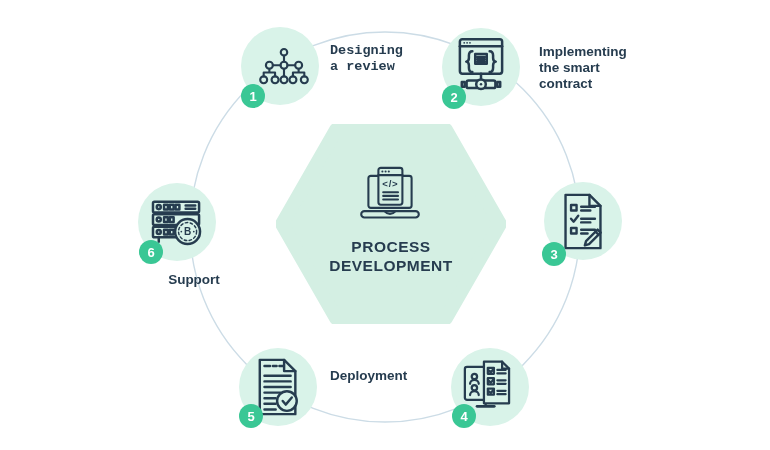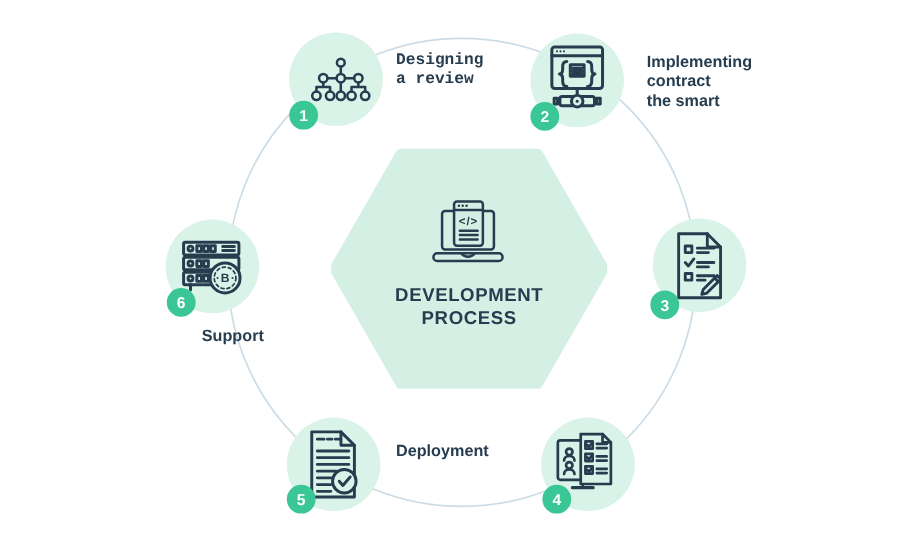--- a/index.html
+++ b/index.html
@@ -59,22 +59,22 @@
       <path d="M25.5 11 H55.5"></path>
       <path d="M31.5 32.5 H50 M31.5 37 H50 M31.5 41.5 H50"></path>
     </g>
     <circle cx="30.5" cy="6.5" r="1.3" class="fillnavy"></circle>
     <circle cx="34.5" cy="6.5" r="1.3" class="fillnavy"></circle>
     <circle cx="38.5" cy="6.5" r="1.3" class="fillnavy"></circle>
     <text x="40.5" y="26" font-size="12" text-anchor="middle" letter-spacing="1">&lt;/&gt;</text>
   </svg>
 
   <div class="title">
+    <div>PROCESS</div>
     <div>DEVELOPMENT</div>
-    <div>PROCESS</div>
   </div>
 
   <div class="bubble" style="left:241px;top:27px;"></div>
   <svg class="icon" style="left:258px;top:47px;" width="52" height="38" viewBox="0 0 64 46">
     <g class="stroke">
       <circle cx="32" cy="6" r="4"></circle>
       <path d="M32 10 V17.5"></path>
       <circle cx="14" cy="22" r="4.3"></circle>
         <circle cx="32" cy="22" r="4.3"></circle>
         <circle cx="50" cy="22" r="4.3"></circle>
@@ -113,22 +113,22 @@
     <circle cx="7.5" cy="5.8" r="0.9" class="fillnavy"></circle>
     <circle cx="10.5" cy="5.8" r="0.9" class="fillnavy"></circle>
     <circle cx="13.5" cy="5.8" r="0.9" class="fillnavy"></circle>
     <circle cx="25" cy="49" r="1.3" class="fillnavy"></circle>
   </svg>
   <div class="badge" style="left:442px;top:85px;">
     <span>2</span>
   </div>
   <div class="label" style="left:539px;top:44px;">
     <div>Implementing</div>
+    <div>the smart</div>
     <div>contract</div>
-    <div>the smart</div>
   </div>
 
   <div class="bubble" style="left:544px;top:182px;"></div>
   <svg class="icon" style="left:560px;top:193px;" width="46" height="57" viewBox="0 0 50 62">
     <g class="stroke" stroke-width="2.4">
       <path d="M6 2 H32 L44 14 V60 H6 Z"></path>
       <path d="M32 2 V14 H44"></path>
       <rect x="12" y="13" width="6" height="6"></rect>
       <path d="M23 15 H38 M23 19 H33"></path>
       <path d="M12 28 l2.8 3.2 l5 -6.4"></path>

